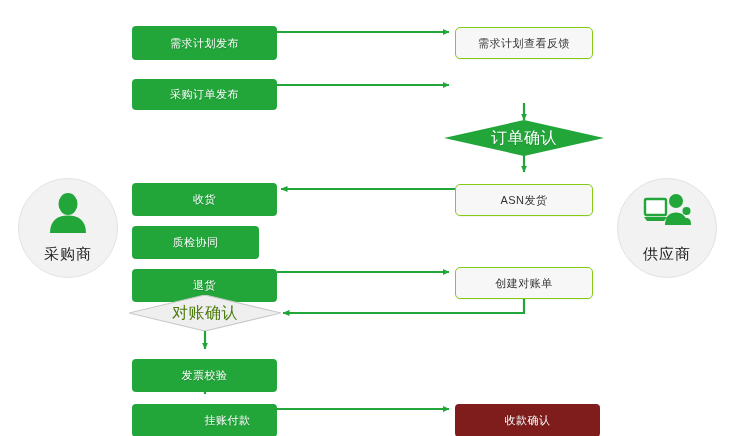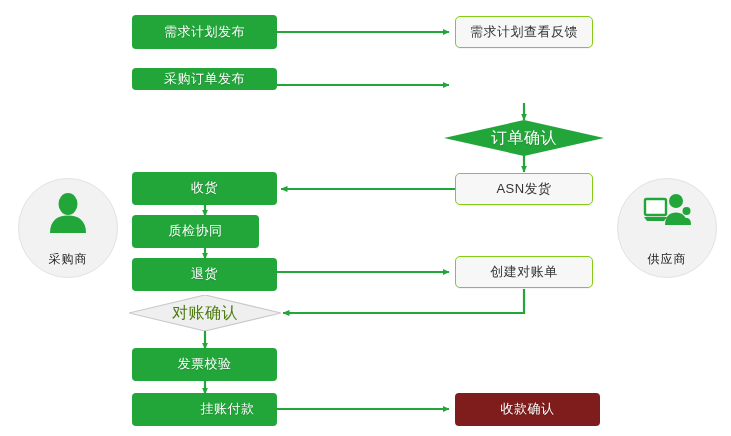--- a/index.html
+++ b/index.html
@@ -25,24 +25,25 @@
     height: 436px;
     pointer-events: none;
   }
   .node {
     position: absolute;
     box-sizing: border-box;
     display: flex;
     align-items: center;
     justify-content: center;
     text-align: center;
-    font-size: 13px;
+    font-size: 11px;
     line-height: 1.1;
     letter-spacing: .5px;
     white-space: nowrap;
+    margin-top: 11px;
   }
   .node.green {
     background: #22a63a;
     color: #ffffff;
     border-radius: 4px;
     text-shadow: 0 1px 1px rgba(0,0,0,.18);
   }
   .node.red {
     background: #7f1d1d;
     color: #ffffff;
@@ -91,22 +92,22 @@
     align-items: center;
     justify-content: flex-start;
   }
   .actor .glyph {
     margin-top: 14px;
     width: 48px;
     height: 40px;
     display: block;
   }
   .actor .aname {
-    margin-top: 18px;
-    font-size: 12px;
+    margin-top: 12px;
+    font-size: 15px;
     color: #222222;
     letter-spacing: 1px;
   }
 </style>
 </head>
 <body>
 
 <div id="canvas">
 
   <svg class="wires" viewBox="0 0 731 436" xmlns="http://www.w3.org/2000/svg">
@@ -164,21 +165,21 @@
   </div>
 
   <div class="node green" style="left:132px; top:15px; width:145px; height:34px;">
     <span>需求计划发布</span>
   </div>
 
   <div class="node plain" style="left:455px; top:16px; width:138px; height:32px;">
     <span>需求计划查看反馈</span>
   </div>
 
-  <div class="node green" style="left:132px; top:68px; width:145px; height:22px;text-align:center;">
+  <div class="node green" style="left:132px; top:68px; width:145px; height:31px;text-align:center;">
     <span>采购订单发布</span>
   </div>
 
 
   <div class="diamond-wrap green" style="left:444px; top:120px; width:160px; height:36px;">
     <svg viewBox="0 0 160 36" width="160" height="36">
       <polygon points="80,0 160,18 80,36 0,18" fill="#22a63a"></polygon>
     </svg>
     <span class="dlabel">订单确认</span>
   </div>

